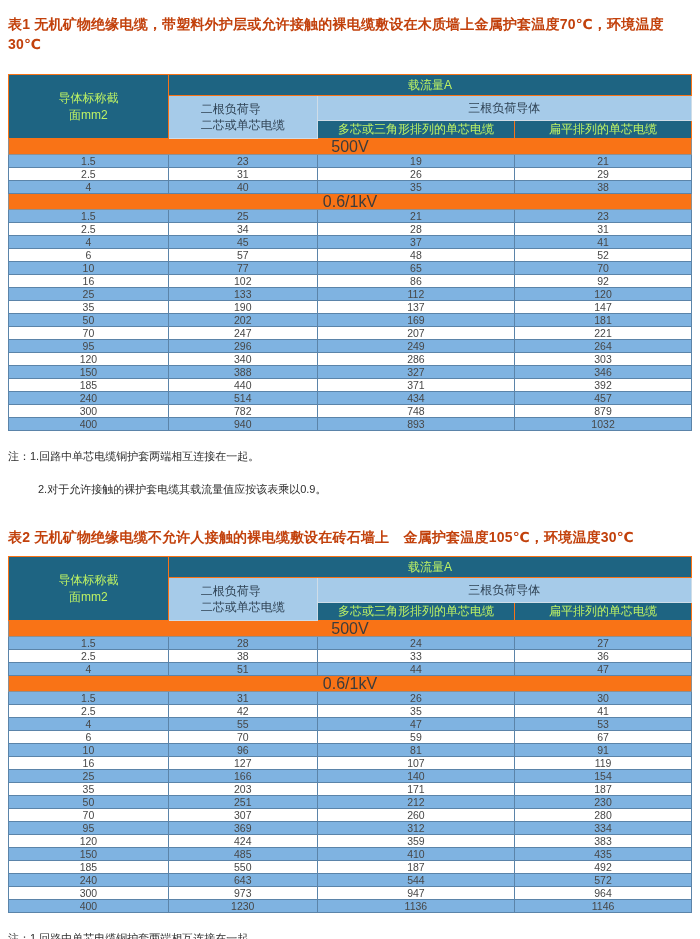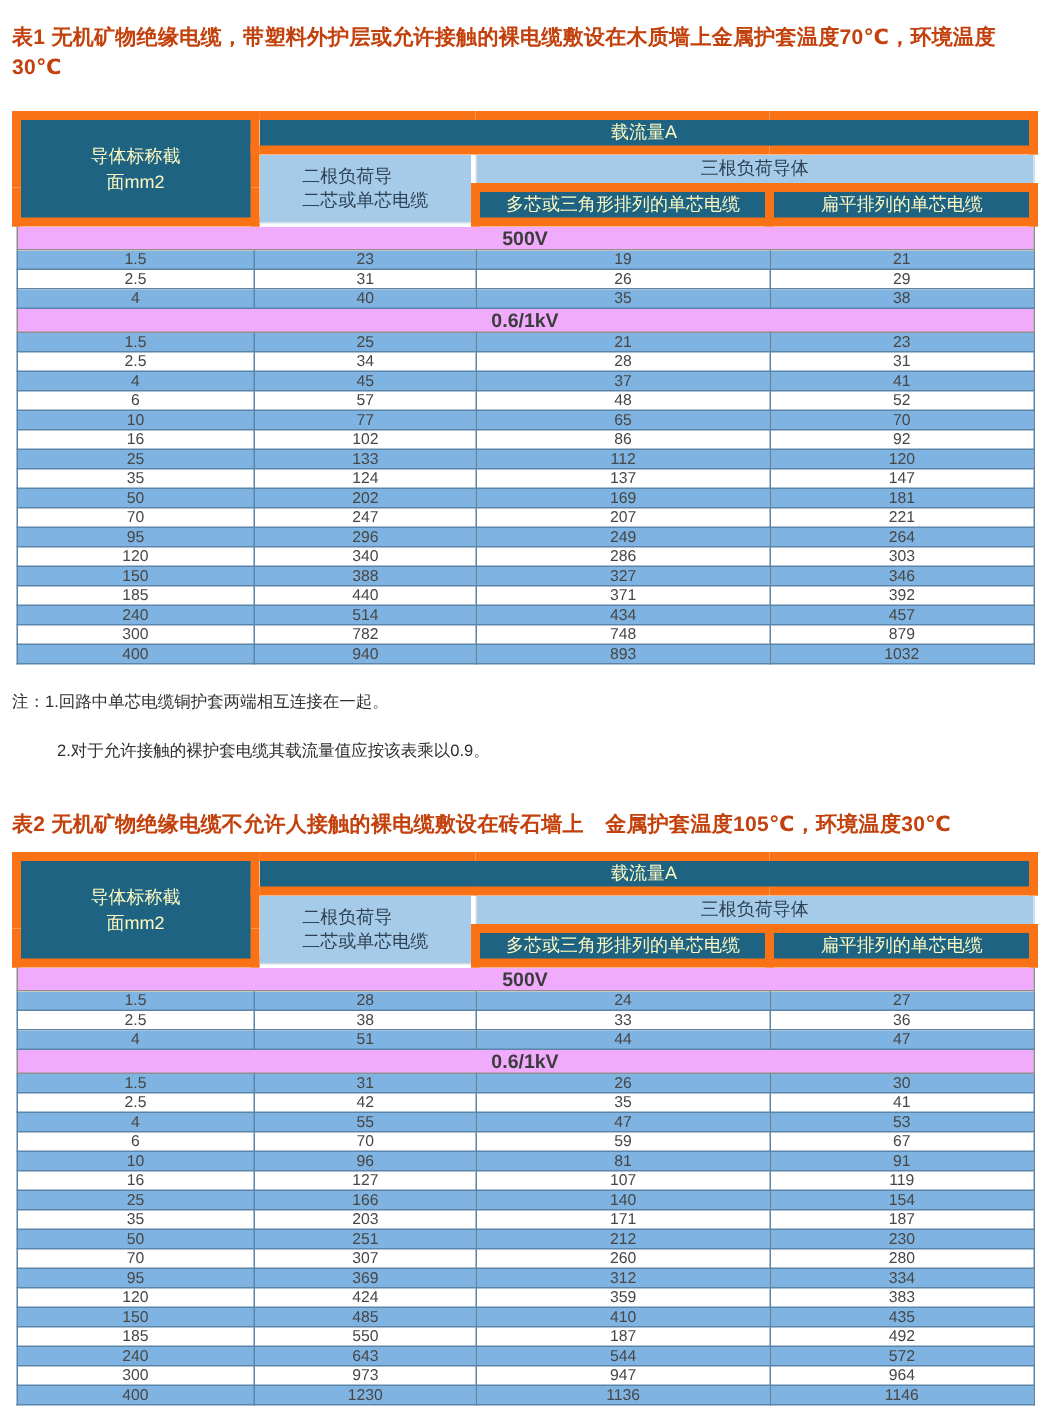--- a/index.html
+++ b/index.html
@@ -33,44 +33,43 @@
 
   table.cable th, table.cable td {
     text-align: center;
     vertical-align: middle;
     overflow: hidden;
   }
 
   thead th { font-weight: normal; }
   .th-dark {
     background: #1e6482;
-    color: #fef9c3;
+    color: #bef264;
     font-size: 12px;
-    border: 6px solid #f97316;
+    border: 1px solid #f97316;
   }
   .th-light {
     background: #a6cbe9;
     color: #2f4254;
     font-size: 12px;
     border: 1px solid #cfdde8;
   }
   .h-r1 { height: 21px; }
   .h-r2 { height: 25px; }
   .h-r3 { height: 18px; }
   .pre { white-space: pre-line; line-height: 1.35; }
   .inline-left { display: inline-block; text-align: left; }
 
   tr.section-row td {
-    background: #f0abfc;
+    background: #f97316;
     color: #3c3c3c;
-    font-size: 13px;
+    font-size: 16px;
     height: 16px;
     border: 1px solid #8f8f8f;
     line-height: 15px;
-    font-weight: bold;
   }
   tr.data-row td {
     font-size: 10.5px;
     color: #474747;
     height: 13px;
     line-height: 12px;
     border: 1px solid #5b84a9;
     padding: 0;
   }
   tr.data-row.blue td { background: #7fb3e1; }
@@ -177,21 +176,21 @@
           <td>92</td>
         </tr>
         <tr class="data-row blue">
           <td>25</td>
           <td>133</td>
           <td>112</td>
           <td>120</td>
         </tr>
         <tr class="data-row white">
           <td>35</td>
-          <td>124</td>
+          <td>190</td>
           <td>137</td>
           <td>147</td>
         </tr>
         <tr class="data-row blue">
           <td>50</td>
           <td>202</td>
           <td>169</td>
           <td>181</td>
         </tr>
         <tr class="data-row white">

